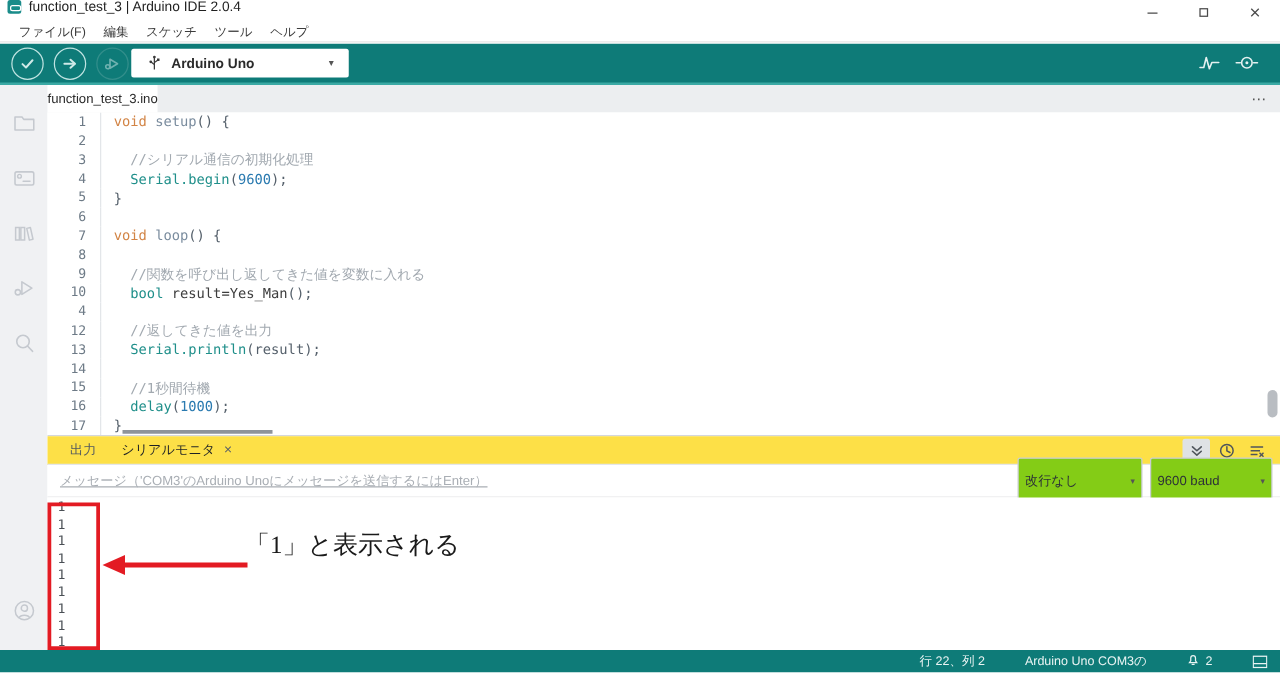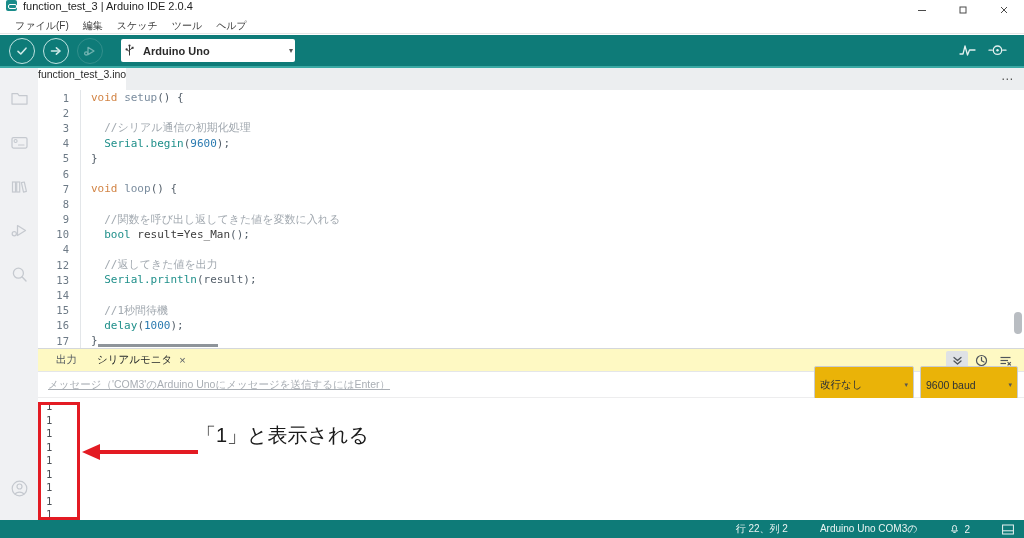--- a/index.html
+++ b/index.html
@@ -51,22 +51,22 @@
   }
   .tool-btn {
     width: 26px; height: 26px; border-radius: 50%;
     border: 1.6px solid #bfe3e1; margin-left: 8px;
     display: flex; align-items: center; justify-content: center; flex: none;
   }
   .tool-btn.first { margin-left: 9px; }
   .tool-btn.dim { border-color: #3f9592; opacity: .75; }
   .tool-btn svg { display: block; }
   .board-select {
-    margin-left: 18px; width: 174px; height: 23px; background: #ffffff;
-    border-radius: 2px; display: flex; align-items: center; padding: 0 2px;
+    margin-left: 2px; width: 174px; height: 23px; background: #ffffff;
+    border-radius: 2px; display: flex; align-items: center; padding: 0 12px;
     font-size: 11px; color: #2b2b2b;
   }
   .board-usb { width: 13px; display: flex; justify-content: center; flex: none; }
   .board-name { margin-left: 7px; font-weight: bold; flex: 1; }
   .board-caret { color: #555; font-size: 8px; }
   .toolbar-right { margin-left: auto; display: flex; align-items: center; padding-right: 12px; }
   .tr-icon { width: 30px; height: 26px; display: flex; align-items: center; justify-content: center; }
 
   
   .activitybar {
@@ -80,21 +80,21 @@
   .ab-icon.first { margin-top: 8px; }
   .ab-spacer { flex: 1; }
 
   
   .tabstrip {
     position: absolute; top: 68px; left: 38px; width: 986px; height: 22px;
     background: #eceef0; display: flex; align-items: center;
   }
   .ed-tab {
     height: 22px; padding: 0 0; background: #ffffff;
-    display: flex; align-items: flex-start; font-size: 10.5px; color: #2b2b2b;
+    display: flex; align-items: center; font-size: 10.5px; color: #2b2b2b;
   }
   .tab-dots {
     margin-left: auto; margin-right: 10px; font-size: 12px; color: #555;
     letter-spacing: 1px; line-height: 1;
   }
 
   
   .editor {
     position: absolute; top: 90px; left: 38px; width: 986px; height: 258px;
     background: #ffffff; overflow: hidden;
@@ -126,21 +126,21 @@
     position: absolute; left: 60px; bottom: 1px; width: 120px; height: 3px;
     background: #8e949a;
   }
 
   
   .panel {
     position: absolute; top: 348px; left: 38px; width: 986px; height: 172px;
     background: #ffffff; border-top: 1px solid #d4d7db;
   }
   .panel-tabs {
-    height: 23px; background: #fef9c3; display: flex; align-items: center;
+    height: 23px; background: #fde047; display: flex; align-items: center;
     padding-left: 8px; border-bottom: 1px solid #e4e6e9;
   }
   .p-tab {
     font-size: 10.5px; color: #52595f; padding: 0 10px; height: 23px;
     display: flex; align-items: center;
   }
   .p-tab.active { color: #1d2125; }
   .p-tab-close { margin-left: 7px; font-size: 11px; color: #5a6067; }
   .panel-tools { margin-left: auto; display: flex; align-items: center; padding-right: 8px; }
   .pt-icon {
@@ -151,21 +151,21 @@
 
   .msgrow {
     height: 26px; display: flex; align-items: center; padding-left: 6px;
     border-bottom: 1px solid #ededee;
   }
   .msg-input {
     flex: 1; font-size: 10.5px; color: #a9aeb4; padding-left: 4px;
     white-space: nowrap; overflow: hidden; text-decoration: underline;
   }
   .sel-box {
-    height: 19px; background: #eab308; border: 1px solid #c9cdd2; border-radius: 2px;
+    height: 19px; background: #84cc16; border: 1px solid #c9cdd2; border-radius: 2px;
     display: flex; align-items: center; font-size: 10.5px; color: #2d3237;
     padding: 18px 5px; margin-right: 6px;
   }
   .sel-box .lbl { flex: 1; }
   .sel-box .car { font-size: 7px; color: #555; margin-left: 8px; }
   #ending-select { width: 100px; }
   #baud-select { width: 98px; }
 
   .console {
     position: relative; height: 120px; background: #ffffff;
@@ -179,21 +179,21 @@
 
   
   .anno-box {
     position: absolute; left: 38px; top: 402px; width: 42px; height: 118px;
     border: 3px solid #e31b23; pointer-events: none;
   }
   .anno-arrow { position: absolute; left: 80px; top: 440px; }
   .anno-text {
     position: absolute; left: 196px; top: 422px;
     font-size: 20px; color: #1a1a1a; white-space: nowrap;
-    font-family: Liberation Sans, sans-serif;
+    font-family: Liberation Serif, serif;
   }
 
   
   .statusbar {
     position: absolute; bottom: 0; left: 0; width: 1024px; height: 18px;
     background: #0e7b78; display: flex; align-items: center;
     color: #eaf4f3; font-size: 10px;
   }
   .sb-right { margin-left: auto; display: flex; align-items: center; padding-right: 10px; }
   .sb-item { margin-left: 32px; white-space: nowrap; display: flex; align-items: center; }

